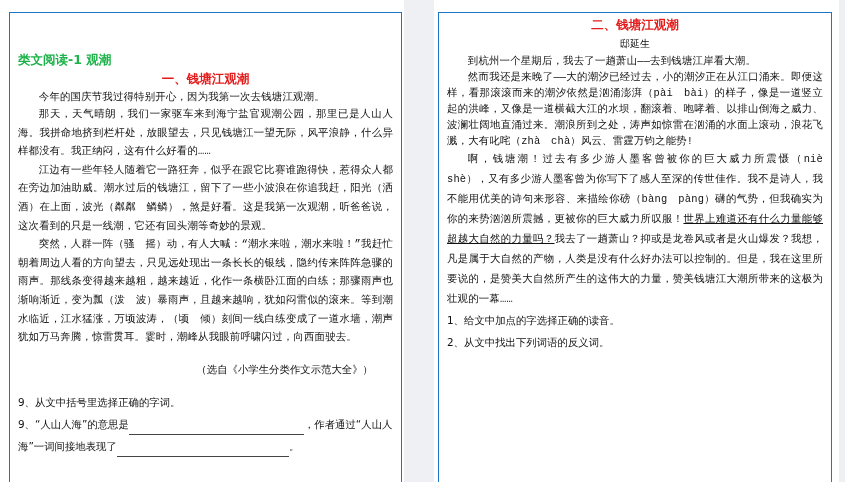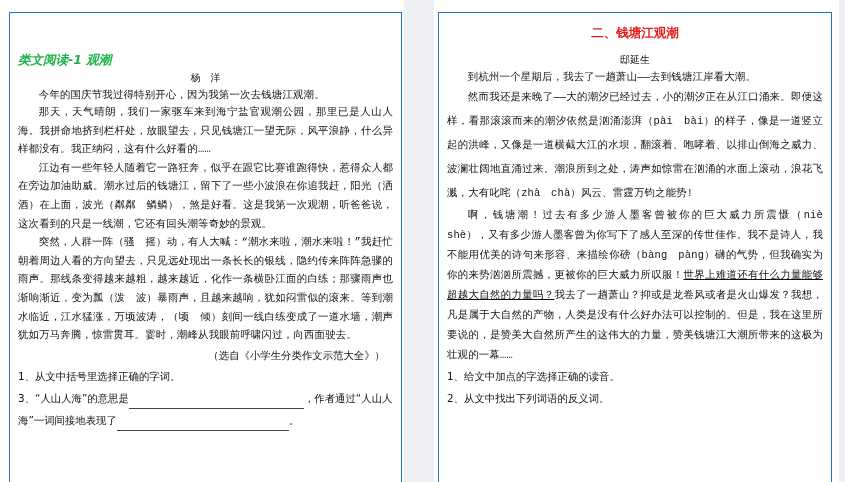--- a/index.html
+++ b/index.html
@@ -28,60 +28,59 @@
   }
   .page.left { left: 9px; width: 393px; padding: 0 8px; }
   .page.right { left: 438px; width: 394px; padding: 0 8px; }
   .p {
     font-size: 10.4px; line-height: 18.6px; margin: 0; text-indent: 2em;
     text-align: justify; white-space: normal; letter-spacing: 0.2px; font-family: Liberation Mono, monospace;
   }
   .section-title {
     color: #1db24a; font-weight: bold; font-size: 12.5px; margin: 0;
     line-height: 18px;
-    font-style: italic;
   }
   .art-title {
     color: #e41b1b; font-weight: bold; font-size: 12.5px; text-align: center;
-    margin: 8px; line-height: 20px;
+    margin: 0; line-height: 20px;
   }
   .author { text-align: center; font-size: 10px; margin: 0; line-height: 18px; }
-  .source { text-align: right; font-size: 10.4px; line-height: 20px; margin: 0; padding-right: 8px; }
+  .source { text-align: right; font-size: 10.4px; line-height: 20px; margin: 12px; padding-right: 8px; }
   .q { font-size: 10.4px; line-height: 22px; margin: 0; }
   .blank { display: inline-block; border-bottom: 1px solid #444; height: 12px; vertical-align: bottom; }
   .ul { text-decoration: underline; }
 </style>
 </head>
 <body>
 
 <div class="gap"></div>
 <div class="rightgap"></div>
 
 <div class="page left">
   <div style="height:38px"></div>
   <p class="section-title">类文阅读-1 观潮</p>
-  <p class="author">杨　洋</p>
+  <p class="art-title">一、钱塘江观潮</p>
   <p class="p" style="line-height:16px">今年的国庆节我过得特别开心，因为我第一次去钱塘江观潮。</p>
   <p class="p">那天，天气晴朗，我们一家驱车来到海宁盐官观潮公园，那里已是人山人海。我拼命地挤到栏杆处，放眼望去，只见钱塘江一望无际，风平浪静，什么异样都没有。我正纳闷，这有什么好看的……</p>
   <p class="p">江边有一些年轻人随着它一路狂奔，似乎在跟它比赛谁跑得快，惹得众人都在旁边加油助威。潮水过后的钱塘江，留下了一些小波浪在你追我赶，阳光（洒　酒）在上面，波光（粼粼　鳞鳞），煞是好看。这是我第一次观潮，听爸爸说，这次看到的只是一线潮，它还有回头潮等奇妙的景观。</p>
   <p class="p">突然，人群一阵（骚　摇）动，有人大喊：“潮水来啦，潮水来啦！”我赶忙朝着周边人看的方向望去，只见远处现出一条长长的银线，隐约传来阵阵急骤的雨声。那线条变得越来越粗，越来越近，化作一条横卧江面的白练；那骤雨声也渐响渐近，变为瓢（泼　波）暴雨声，且越来越响，犹如闷雷似的滚来。等到潮水临近，江水猛涨，万顷波涛，（顷　倾）刻间一线白练变成了一道水墙，潮声犹如万马奔腾，惊雷贯耳。霎时，潮峰从我眼前呼啸闪过，向西面驶去。</p>
   <p class="source">（选自《小学生分类作文示范大全》）</p>
-  <p class="q">1、从文中括号里选择正确的字词。</p>
+  <p class="q">9、从文中括号里选择正确的字词。</p>
   <p class="q">
-    <span>3、“人山人海”的意思是</span><span class="blank" style="width:175px"></span><span>，作者通过“人山人</span><br>
+    <span>9、“人山人海”的意思是</span><span class="blank" style="width:175px"></span><span>，作者通过“人山人</span><br>
     <span>海”一词间接地表现了</span><span class="blank" style="width:172px"></span><span>。</span>
   </p>
 
 </div>
 
 <div class="page right">
   <div style="height:2px"></div>
   <p class="art-title">二、钱塘江观潮</p>
   <p class="author">邸延生</p>
   <p class="p" style="line-height:16px">到杭州一个星期后，我去了一趟萧山——去到钱塘江岸看大潮。</p>
-  <p class="p" style="line-height:24px">然而我还是来晚了——大的潮汐已经过去，小的潮汐正在从江口涌来。即便这样，看那滚滚而来的潮汐依然是汹涌澎湃（pài　bài）的样子，像是一道竖立起的洪峰，又像是一道横截大江的水坝，翻滚着、咆哮着、以排山倒海之威力、波澜壮阔地直涌过来。潮浪所到之处，涛声如惊雷在汹涌的水面上滚动，浪花飞溅，大有叱咤（zhà　chà）风云、雷霆万钧之能势!</p>
+  <p class="p" style="line-height:16px">然而我还是来晚了——大的潮汐已经过去，小的潮汐正在从江口涌来。即便这样，看那滚滚而来的潮汐依然是汹涌澎湃（pài　bài）的样子，像是一道竖立起的洪峰，又像是一道横截大江的水坝，翻滚着、咆哮着、以排山倒海之威力、波澜壮阔地直涌过来。潮浪所到之处，涛声如惊雷在汹涌的水面上滚动，浪花飞溅，大有叱咤（zhà　chà）风云、雷霆万钧之能势!</p>
   <p class="p" style="line-height:20px">
     <span>啊，钱塘潮！过去有多少游人墨客曾被你的巨大威力所震慑（niè　shè），又有多少游人墨客曾为你写下了感人至深的传世佳作。我不是诗人，我不能用优美的诗句来形容、来描绘你磅（bàng　pàng）礴的气势，但我确实为你的来势汹汹所震撼，更被你的巨大威力所叹服！</span><span class="ul">世界上难道还有什么力量能够超越大自然的力量吗？</span><span>我去了一趟萧山？抑或是龙卷风或者是火山爆发？我想，凡是属于大自然的产物，人类是没有什么好办法可以控制的。但是，我在这里所要说的，是赞美大自然所产生的这伟大的力量，赞美钱塘江大潮所带来的这极为壮观的一幕……</span>
   </p>
   <p class="q">1、给文中加点的字选择正确的读音。</p>
   <p class="q">2、从文中找出下列词语的反义词。</p>
 
 </div>
 
 </body></html>

